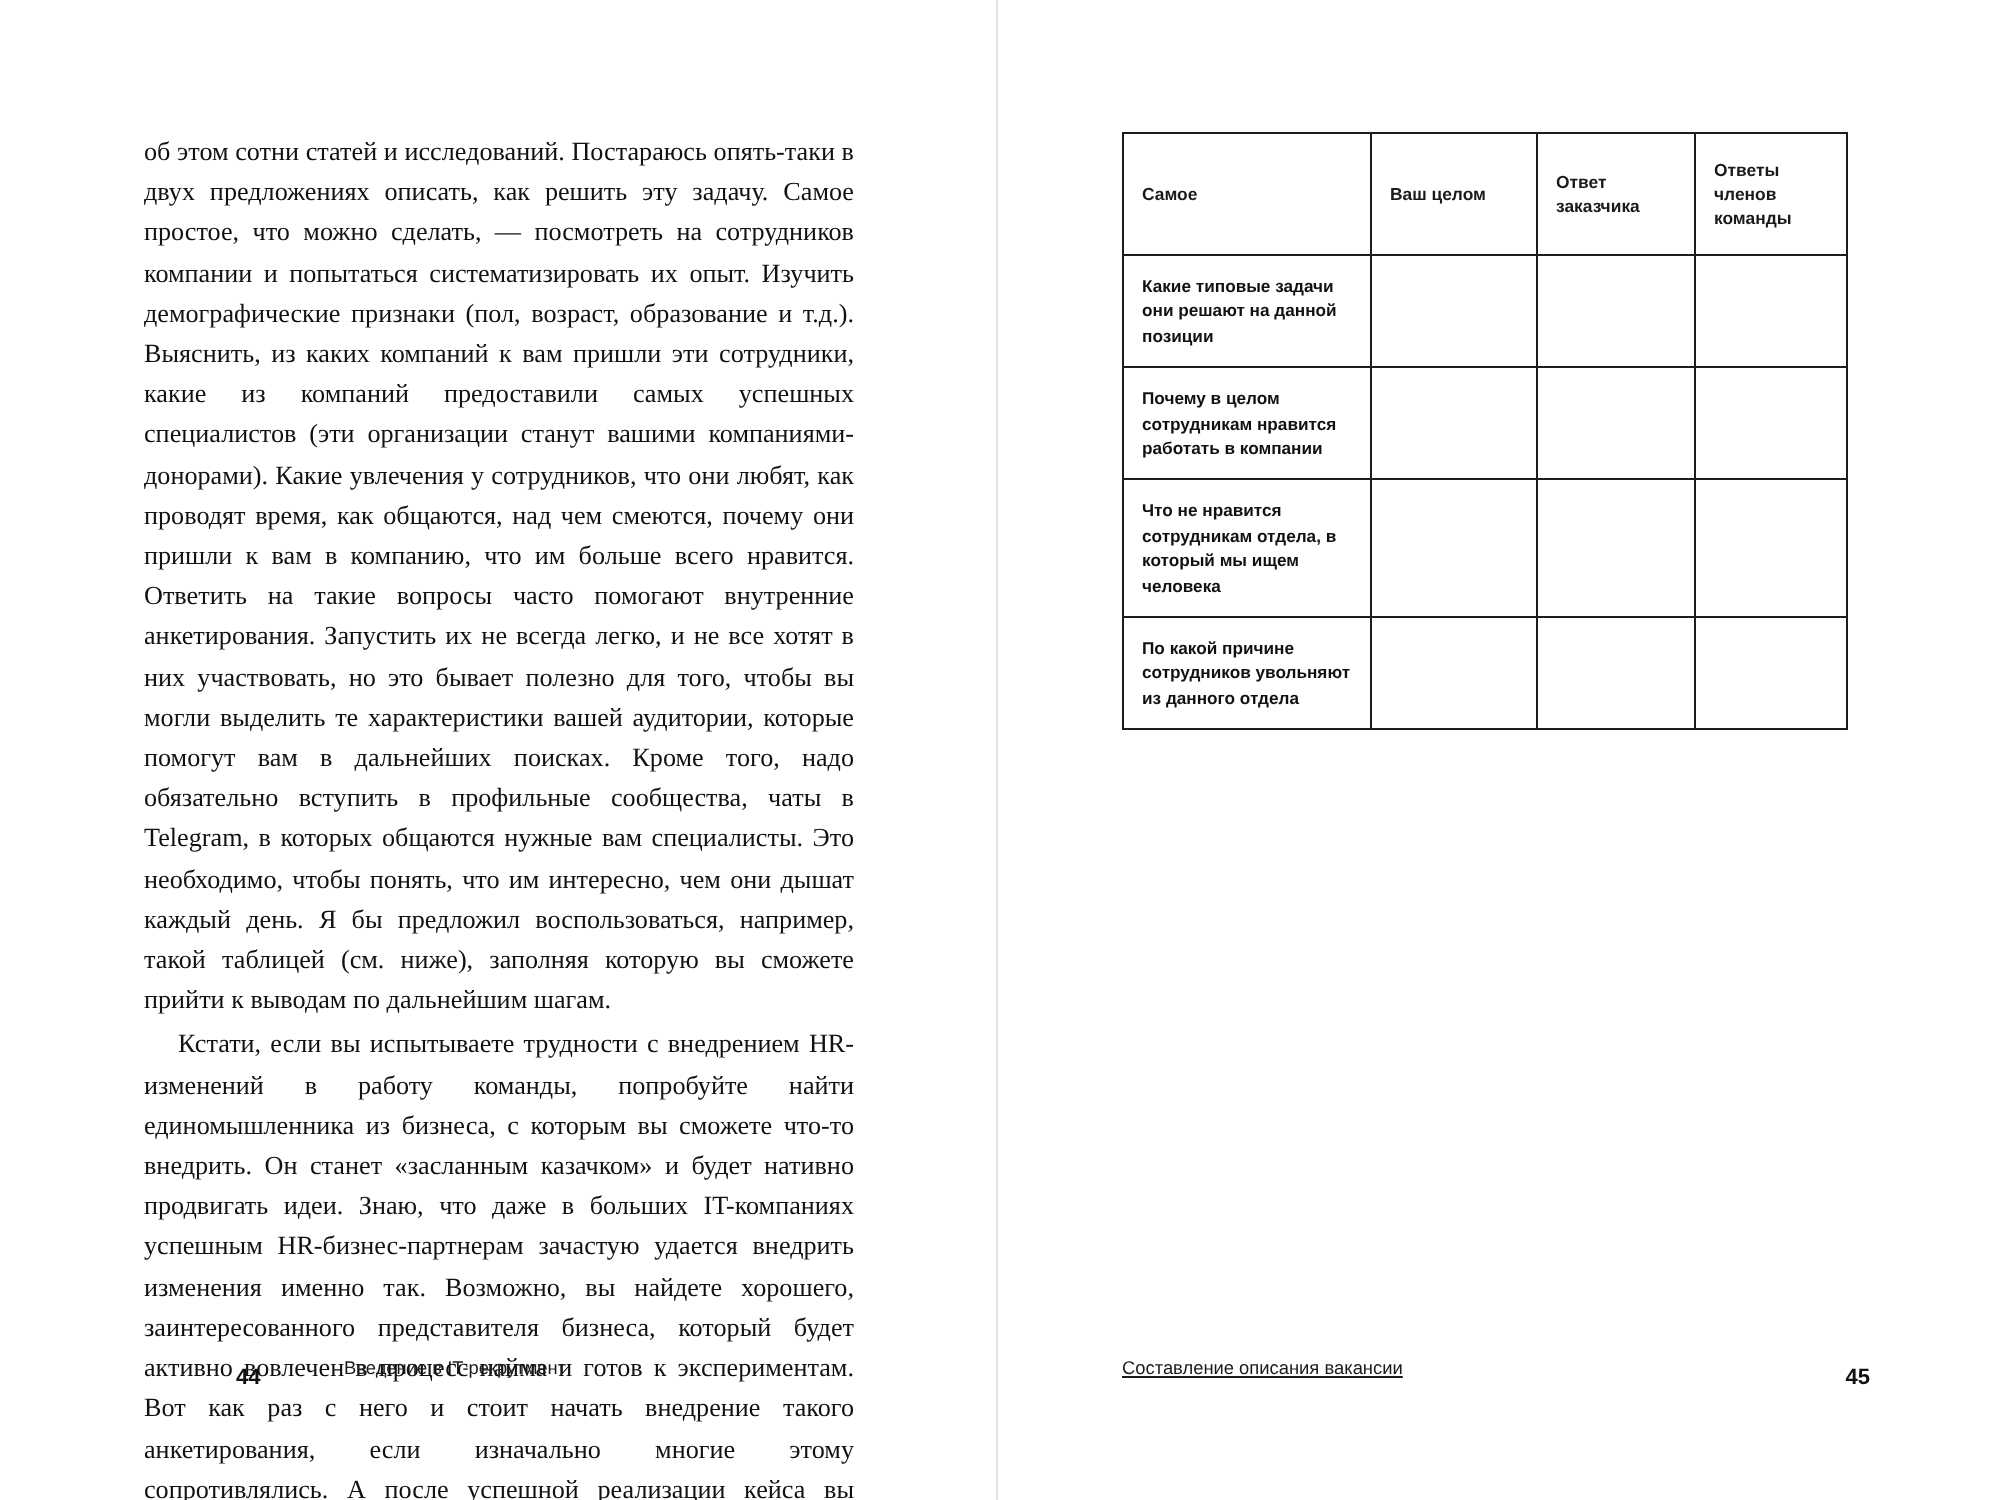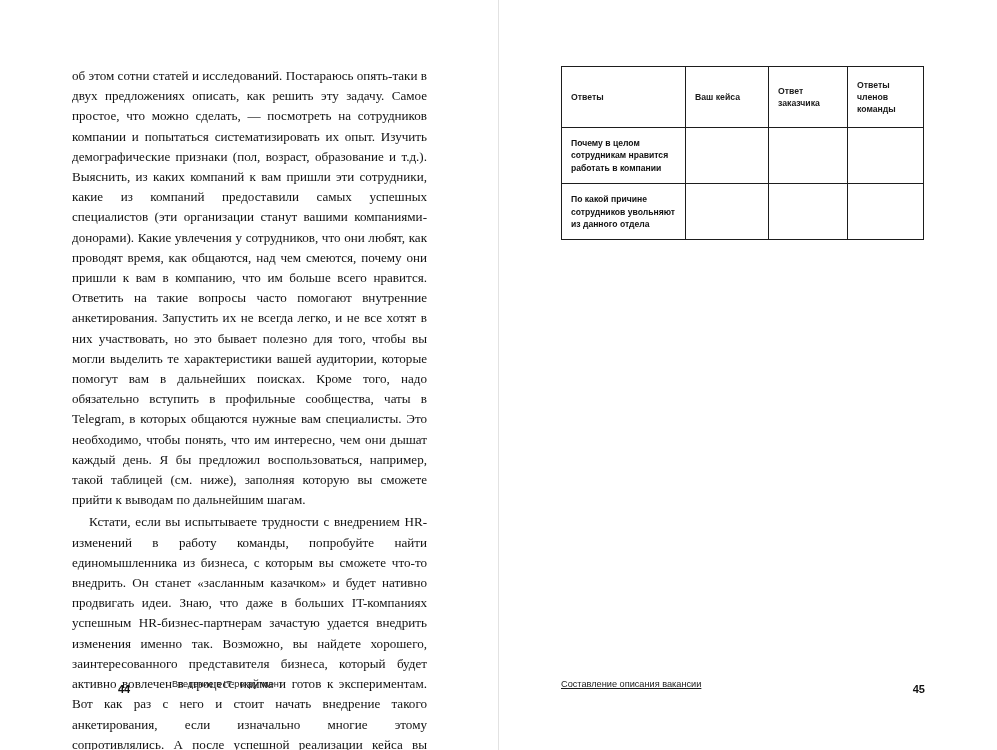--- a/index.html
+++ b/index.html
@@ -117,21 +117,21 @@
   .folio {
     position: absolute;
     bottom: 55px;
     font-family: "Liberation Sans", sans-serif;
     font-size: 11px;
     font-weight: bold;
     color: #111111;
     padding-left: 44px;
   }
   .folio-left { left: 74px; }
-  .folio-right { right: 72px; }
+  .folio-right { right: 62px; }
   .runhead-left { left: 172px; }
   .runhead-right { left: 62px; text-decoration: underline; }
 </style>
 </head>
 <body>
 
 <div class="spread">
 
   <div class="gutter"></div>
 
@@ -151,29 +151,41 @@
     <div class="table-wrap">
       <table class="questions">
         <colgroup>
           <col class="c1">
             <col class="c2">
             <col class="c3">
             <col class="c4">
         </colgroup>
         <thead>
           <tr>
-            <th>Ответы</th>
-            <th>Ваш кейса</th>
+            <th>Самое</th>
+            <th>Ваш целом</th>
             <th>Ответ заказчика</th>
             <th>Ответы членов команды</th>
           </tr>
         </thead>
         <tbody>
           <tr>
+            <td class="q">Какие типовые задачи они решают на данной позиции</td>
+            <td class="blank"></td>
+            <td class="blank"></td>
+            <td class="blank"></td>
+          </tr>
+          <tr>
             <td class="q">Почему в целом сотрудникам нравится работать в компании</td>
+            <td class="blank"></td>
+            <td class="blank"></td>
+            <td class="blank"></td>
+          </tr>
+          <tr>
+            <td class="q">Что не нравится сотрудникам отдела, в который мы ищем человека</td>
             <td class="blank"></td>
             <td class="blank"></td>
             <td class="blank"></td>
           </tr>
           <tr>
             <td class="q">По какой причине сотрудников увольняют из данного отдела</td>
             <td class="blank"></td>
             <td class="blank"></td>
             <td class="blank"></td>
           </tr>

